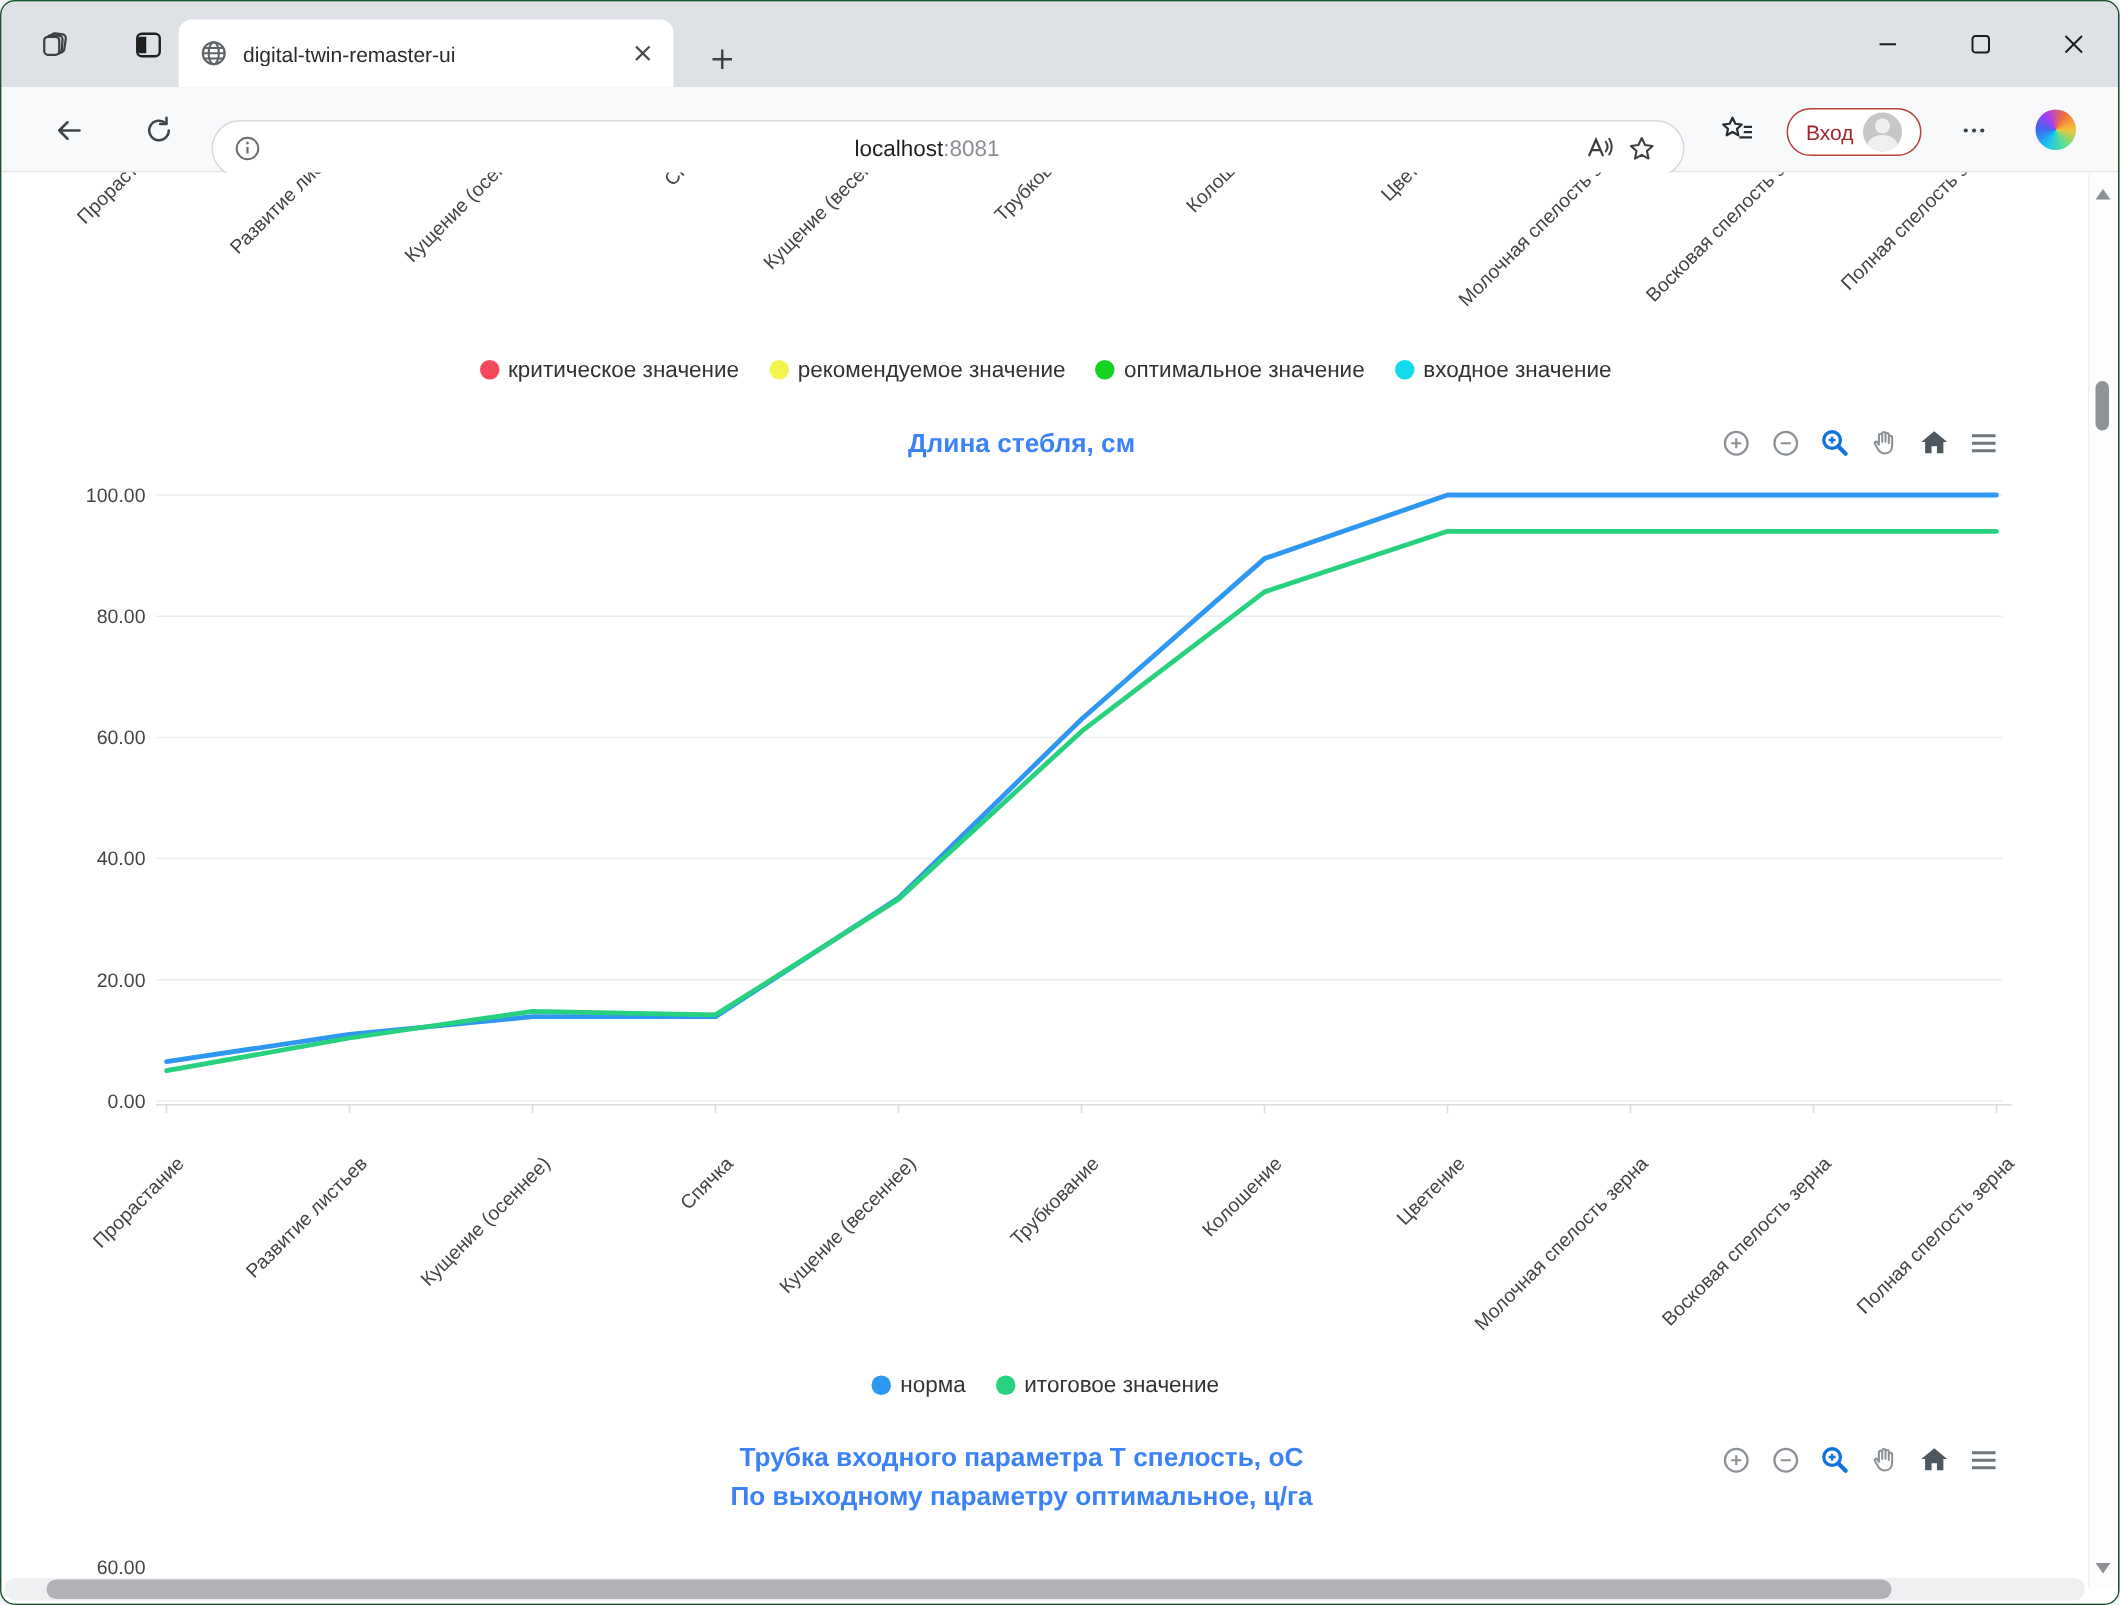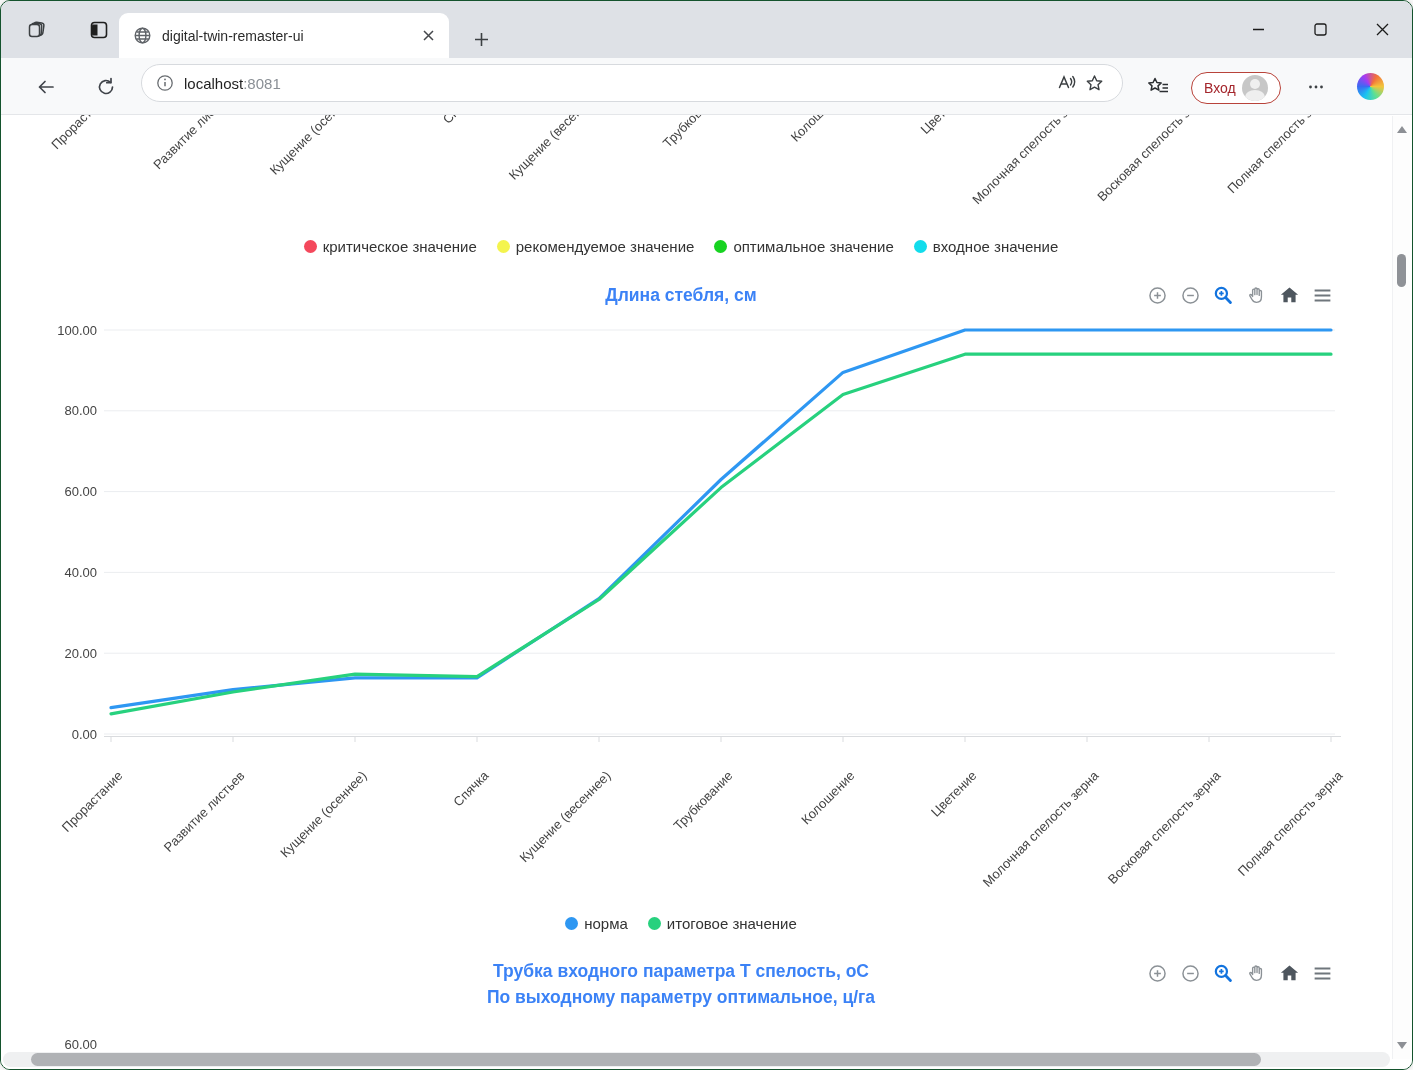--- a/index.html
+++ b/index.html
@@ -19,22 +19,22 @@
   .newtab { position:absolute; left:466px; top:24px; width:28px; height:28px; display:flex;
     align-items:center; justify-content:center; }
   .wincontrols { position:absolute; right:8px; top:10px; display:flex; gap:18px; }
   .winbtn { width:44px; height:36px; display:flex; align-items:center; justify-content:center; }
 
   
   .toolbar { position:absolute; left:0; top:57px; right:0; height:57px; background:#f8f9fa;
     border-bottom:1px solid #e4e6e9; }
   .nav-btn { position:absolute; top:14px; width:30px; height:30px; display:flex;
     align-items:center; justify-content:center; }
-  .urlbar { position:absolute; left:140px; top:6px; width:982px; height:38px; background:#fff;
-    border:1px solid #d7dade; border-radius:19px; display:flex; align-items:center; padding:0 14px; }
+  .urlbar { position:absolute; left:140px; top:22px; width:982px; height:38px; background:#fff;
+    border:1px solid #d7dade; border-radius:19px; display:flex; align-items:center; padding:0 14px;text-align:center; }
   .url-text { font-size:15px; color:#1f1f1f; margin-left:10px; flex:1; }
   .url-text .port { color:#8a8f95; }
   .pill-login { position:absolute; left:1190px; top:14px; width:90px; height:32px;
     border:1.5px solid #b8433a; border-radius:16px; background:#fff; display:flex;
     align-items:center; padding:0 3px 0 12px; gap:6px; cursor:pointer; }
   .pill-login .label { color:#a4262c; font-size:14px; font-weight:400; }
   .avatar { width:26px; height:26px; border-radius:50%; background:#c7c7c7; overflow:hidden;
     position:relative; }
   .avatar::before { content:""; position:absolute; left:8px; top:4px; width:10px; height:10px;
     border-radius:50%; background:#efefef; }
@@ -46,21 +46,21 @@
   
   .content { position:absolute; left:0; top:114px; right:0; bottom:0; background:#fff; }
 
   .top-axis { position:absolute; left:0; top:0; width:1360px; height:122px; overflow:hidden; }
   .axis-label { position:absolute; width:220px; text-align:right; font-size:13px; color:#444;
     white-space:nowrap; transform:rotate(-45deg); }
   .axis-label.top { transform-origin:100% 100%; }
   .axis-label.bottom { transform-origin:100% 0; }
   .xaxis-bottom { position:absolute; left:0; top:643px; width:1360px; height:150px; }
 
-  .legend-row { position:absolute; left:0; width:1360px; display:flex; justify-content:center;
+  .legend-row { position:absolute; left:16px; width:1360px; display:flex; justify-content:center;
     gap:20px; }
   .legend-row.first { top:123px; }
   .legend-row.second { top:800px; }
   .legend-item { display:flex; align-items:center; gap:6px; cursor:pointer; }
   .legend-dot { width:13px; height:13px; border-radius:50%; }
   .legend-label { font-size:15px; color:#333; }
 
   .chart-title { position:absolute; left:0; width:1360px; text-align:center; font-size:17.5px;
     font-weight:700; color:#3b82f6; }
   .chart-title.first { top:170px; }

